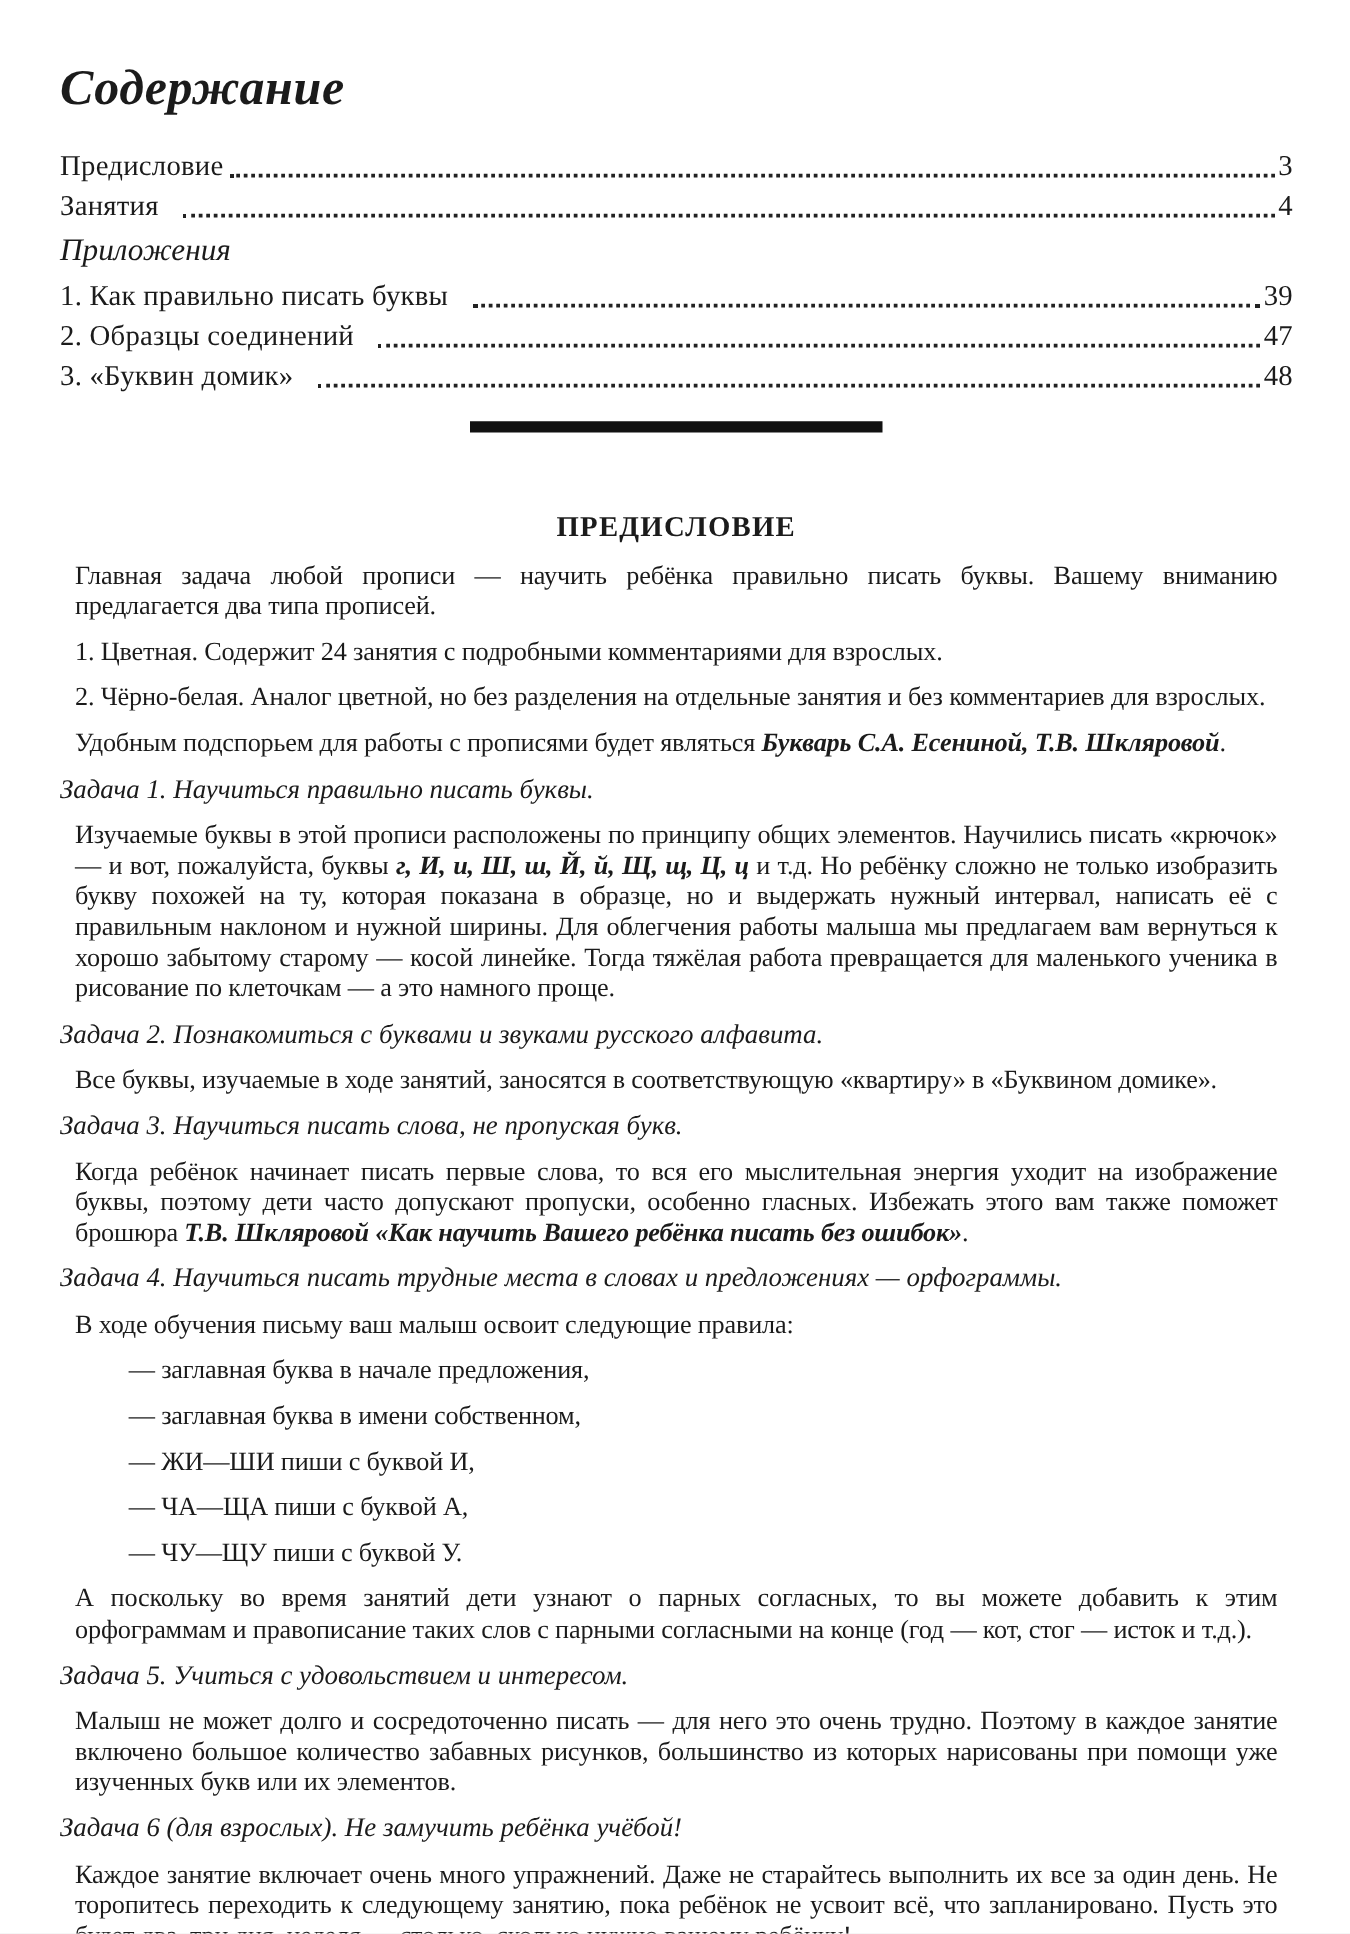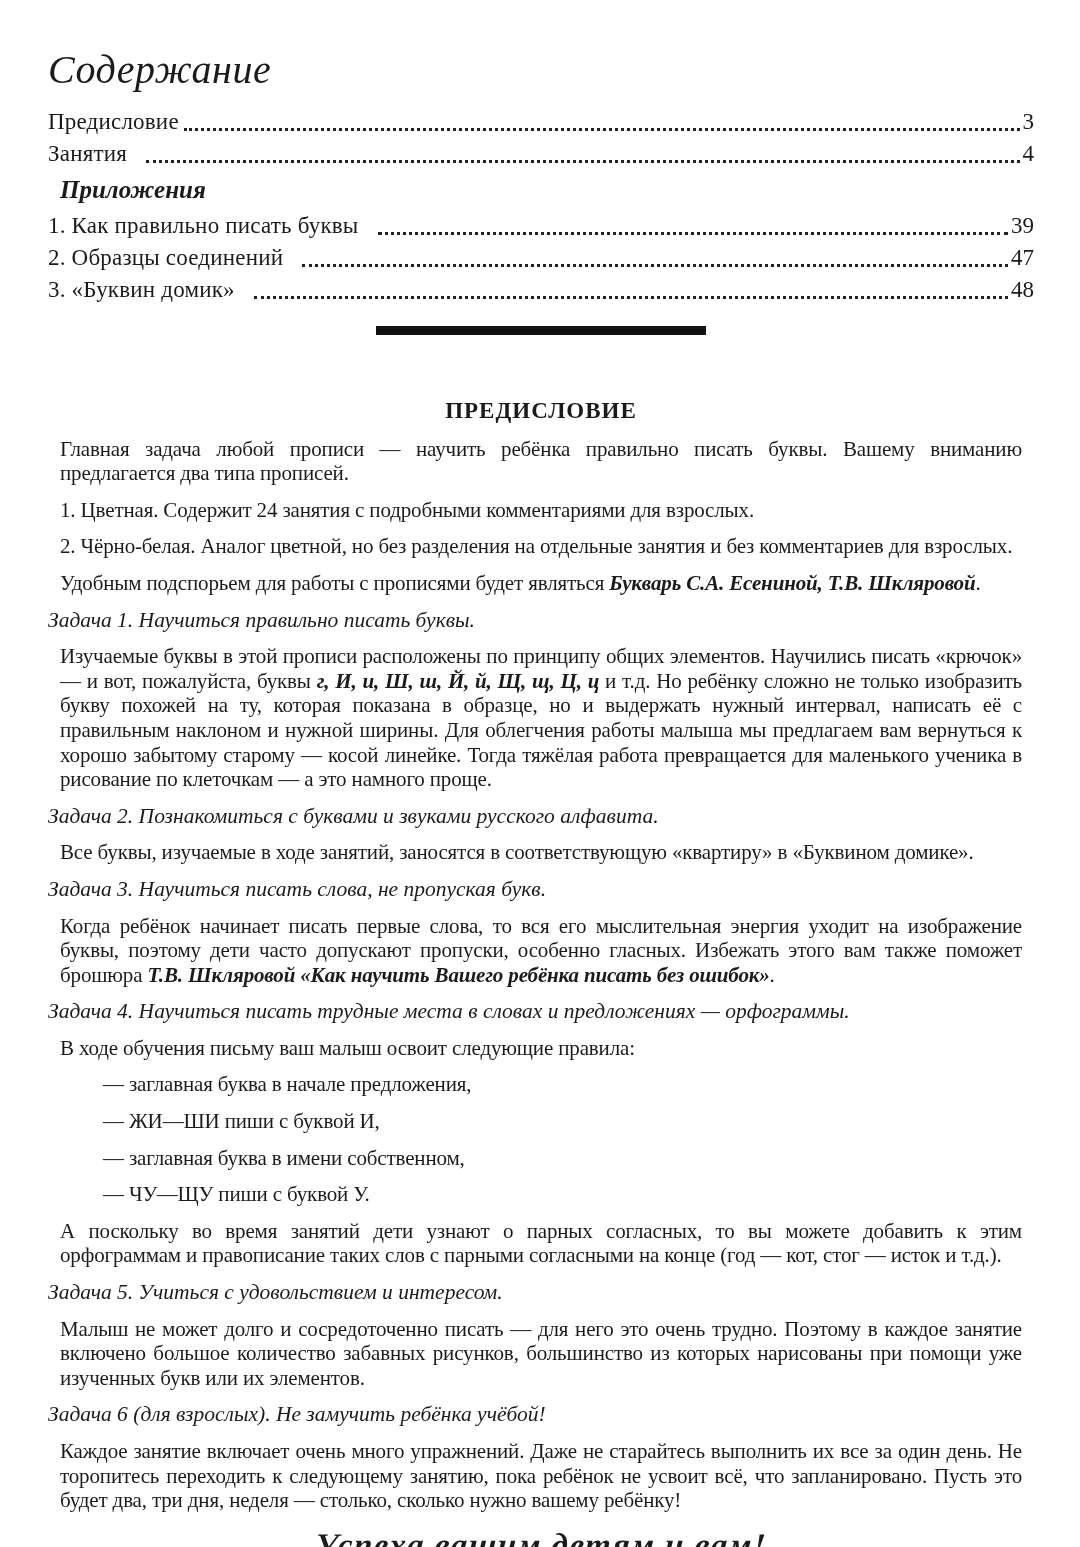--- a/index.html
+++ b/index.html
@@ -12,22 +12,22 @@
     box-sizing: border-box;
     padding: 46px 46px 0 48px;
     color: #1b1b1b;
     font-family: "Liberation Serif", "DejaVu Serif", serif;
   }
 
   
   .toc-title {
     font-size: 40px;
     font-style: italic;
-    font-weight: 400;
-    margin: 0 0 12px 0;
+    font-weight: 700;
+    margin: 0 0 23px 0;
     letter-spacing: 0.5px;
   }
   .toc-row {
     display: flex;
     align-items: flex-end;
     font-size: 23px;
     line-height: 31px;
     height: 32px;
   }
   .toc-label { white-space: nowrap; letter-spacing: 0.2px; }
@@ -35,22 +35,22 @@
   .toc-leader {
     flex: 1;
     border-bottom: 3px dotted #222222;
     margin: 0 3px 6px 5px;
     min-width: 30px;
   }
   .toc-page { white-space: nowrap; }
   .appendix-heading {
     font-size: 25px;
     font-style: italic;
-    font-weight: 700;
-    margin: 7px 0 5px 12px;
+    font-weight: 400;
+    margin: 7px 0 5px 0;
   }
 
   
   .divider-bar {
     width: 330px;
     height: 9px;
     background: #111111;
     margin: 21px auto 0 auto;
   }
 
@@ -153,22 +153,23 @@
 
     <p class="task-heading">Задача 2. Познакомиться с буквами и звуками русского алфавита.</p>
     <p class="just">Все буквы, изучаемые в ходе занятий, заносятся в соответствующую «квартиру» в «Буквином домике».</p>
 
     <p class="task-heading">Задача 3. Научиться писать слова, не пропуская букв.</p>
     <p class="just"><span>Когда ребёнок начинает писать первые слова, то вся его мыслительная энергия уходит на изображение буквы, поэтому дети часто допускают пропуски, особенно гласных. Избежать этого вам также поможет брошюра </span><span class="bi">Т.В. Шкляровой «Как научить Вашего ребёнка писать без ошибок»</span><span>.</span></p>
 
     <p class="task-heading">Задача 4. Научиться писать трудные места в словах и предложениях — орфограммы.</p>
     <p>В ходе обучения письму ваш малыш освоит следующие правила:</p>
     <p class="rule-item">— заглавная буква в начале предложения,</p>
+    <p class="rule-item">— заглавная буква в имени собственном,</p>
     <p class="rule-item">— ЖИ—ШИ пиши с буквой И,</p>
-    <p class="rule-item">— заглавная буква в имени собственном,</p>
+    <p class="rule-item">— ЧА—ЩА пиши с буквой А,</p>
     <p class="rule-item">— ЧУ—ЩУ пиши с буквой У.</p>
     <p class="just">А поскольку во время занятий дети узнают о парных согласных, то вы можете добавить к этим орфограммам и правописание таких слов с парными согласными на конце (год — кот, стог — исток и т.д.).</p>
 
     <p class="task-heading">Задача 5. Учиться с удовольствием и интересом.</p>
     <p class="just">Малыш не может долго и сосредоточенно писать — для него это очень трудно. Поэтому в каждое занятие включено большое количество забавных рисунков, большинство из которых нарисованы при помощи уже изученных букв или их элементов.</p>
 
     <p class="task-heading">Задача 6 (для взрослых). Не замучить ребёнка учёбой!</p>
     <p class="just">Каждое занятие включает очень много упражнений. Даже не старайтесь выполнить их все за один день. Не торопитесь переходить к следующему занятию, пока ребёнок не усвоит всё, что запланировано. Пусть это будет два, три дня, неделя — столько, сколько нужно вашему ребёнку!</p>
 
     <p class="closing">Успеха вашим детям и вам!</p>

